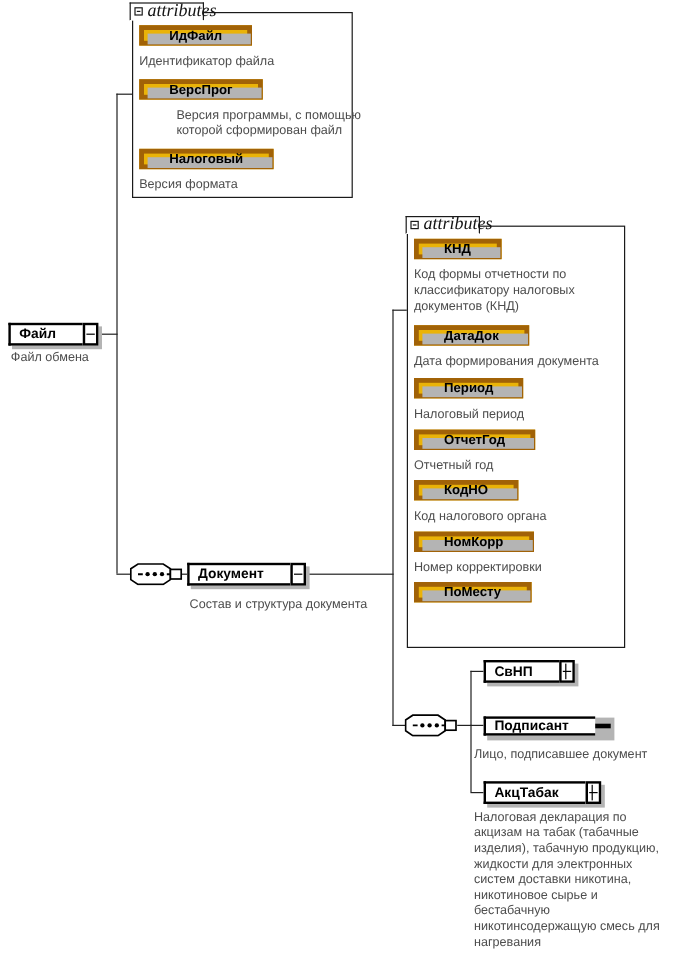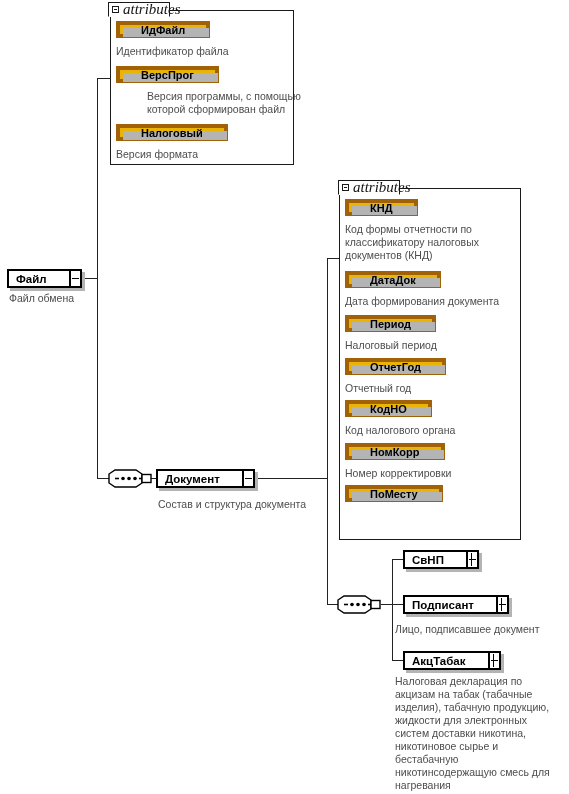--- a/index.html
+++ b/index.html
@@ -290,21 +290,21 @@
       <line x1="31" y1="9.5" x2="34" y2="9.5" stroke="#000000" stroke-width="1.6"></line>
       <rect x="34" y="5.5" width="9" height="8" fill="#ffffff" stroke="#000000" stroke-width="1.4"></rect>
     </svg>
   </div>
 
   <div class="node" style="left:403px; top:550px;">
     <div class="node-body">СвНП</div>
     <div class="node-handle plus"></div>
   </div>
 
-  <div class="node" style="left:403px; top:595px;">
+  <div class="node" style="left:403px; top:595px;align-items:center;">
     <div class="node-body">Подписант</div>
     <div class="node-handle plus"></div>
   </div>
   <div class="desc" style="left:395px; top:623px;">Лицо, подписавшее документ</div>
 
   <div class="node" style="left:403px; top:651px;">
     <div class="node-body">АкцТабак</div>
     <div class="node-handle plus"></div>
   </div>
   <div class="desc" style="left:395px; top:675px;">Налоговая декларация по

